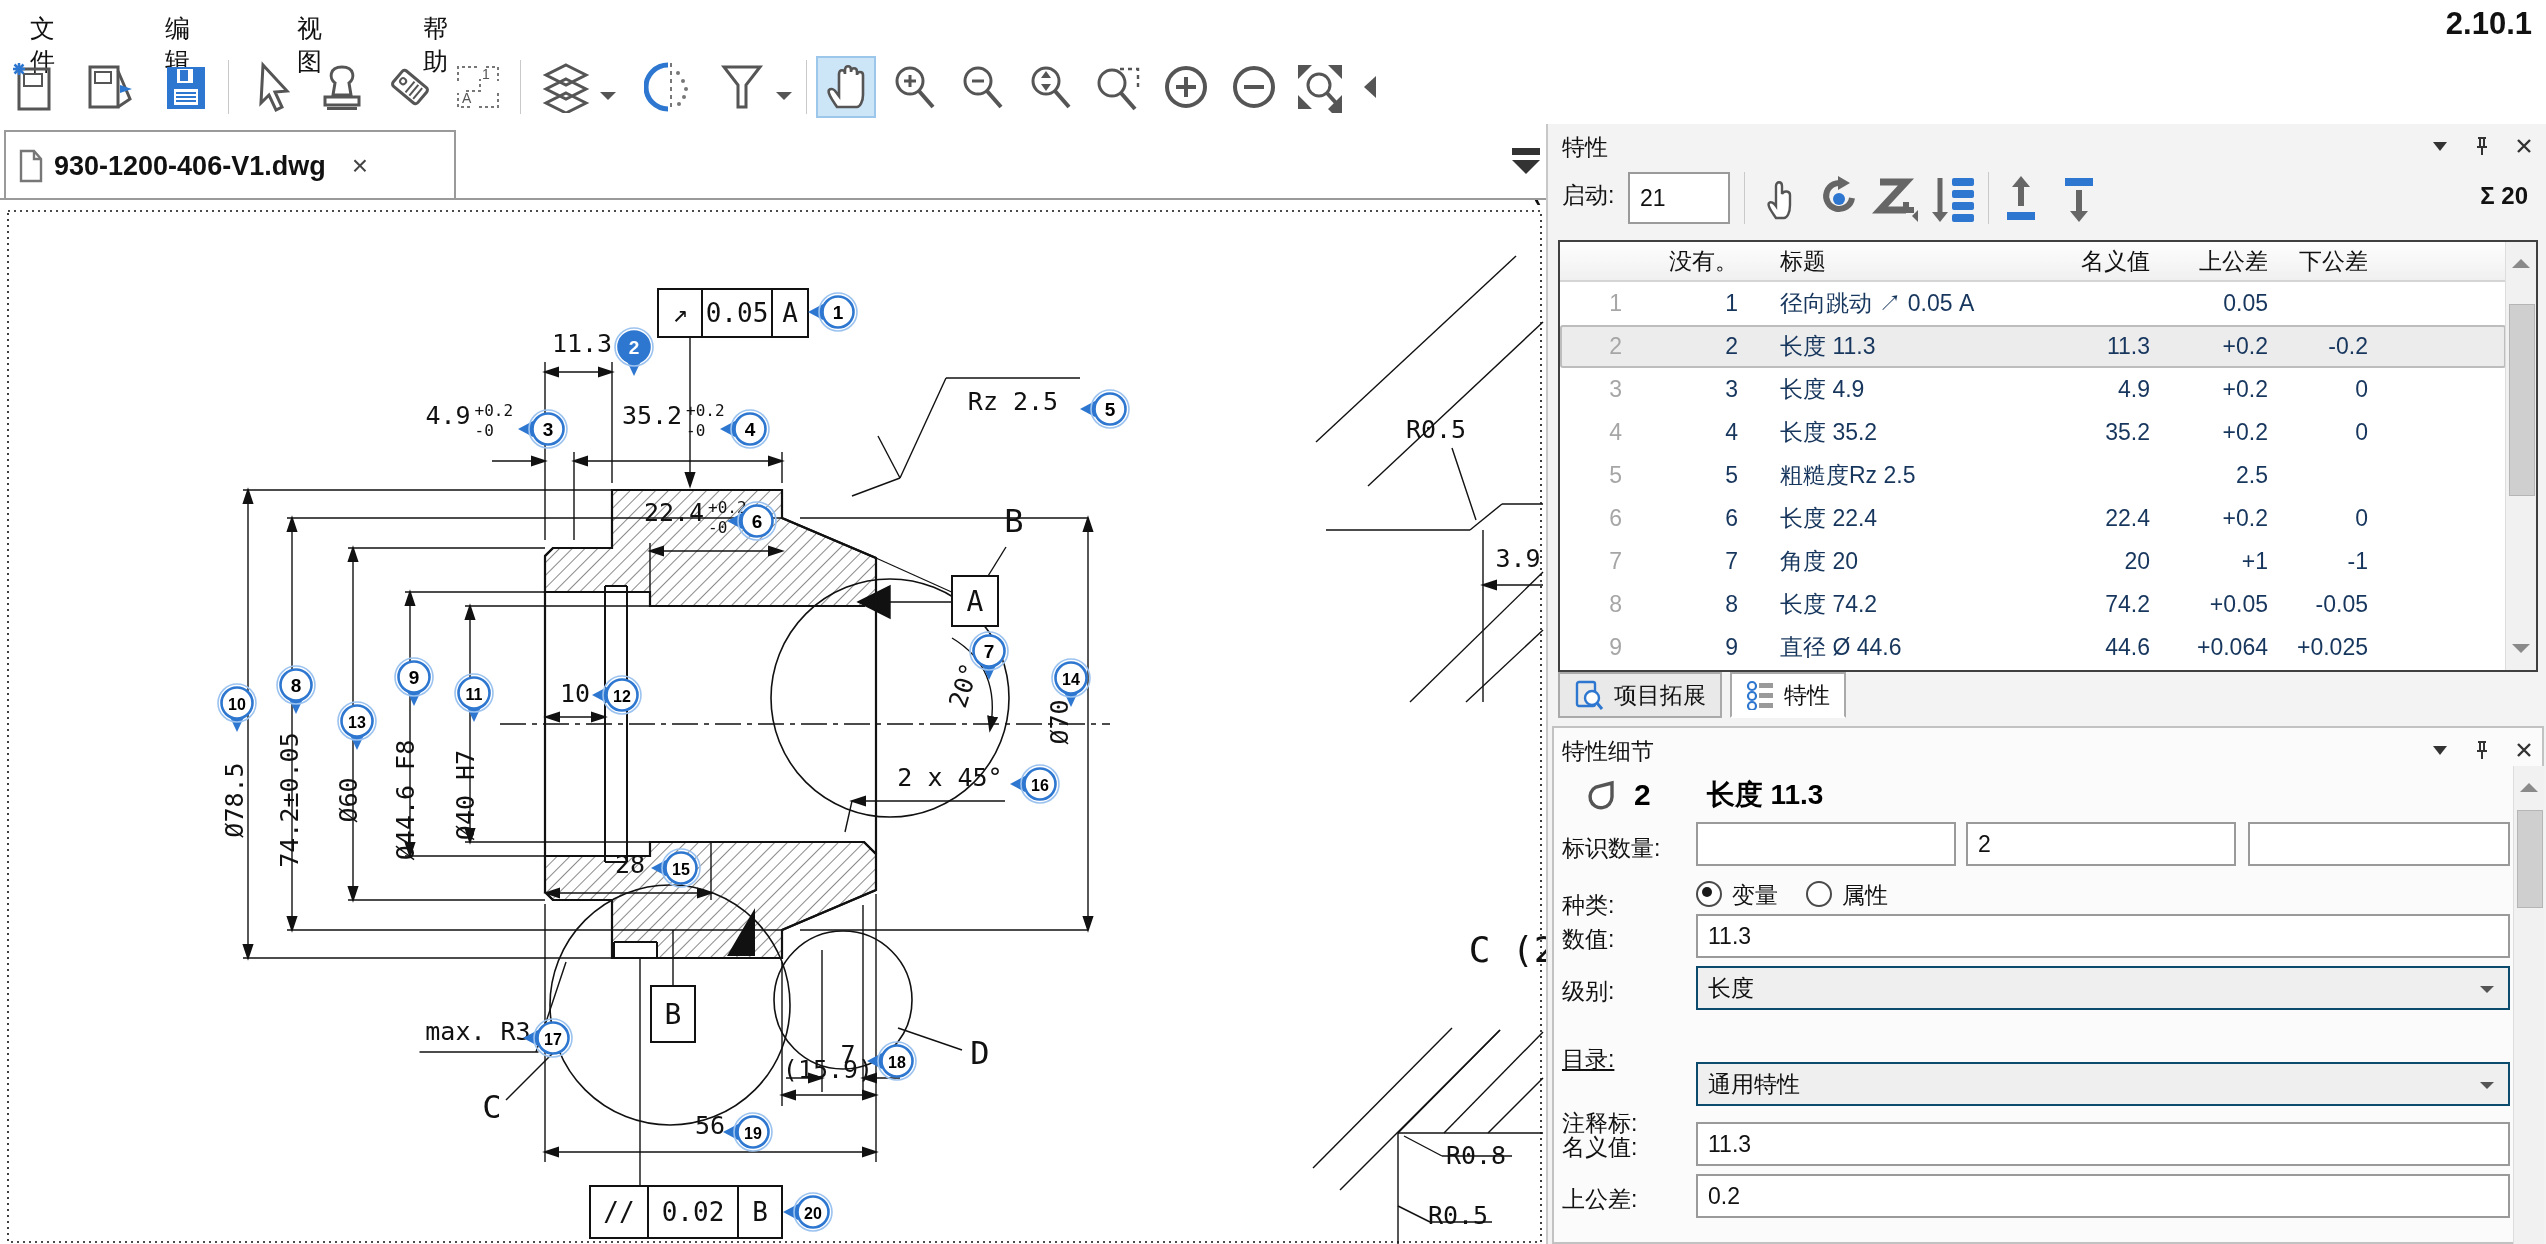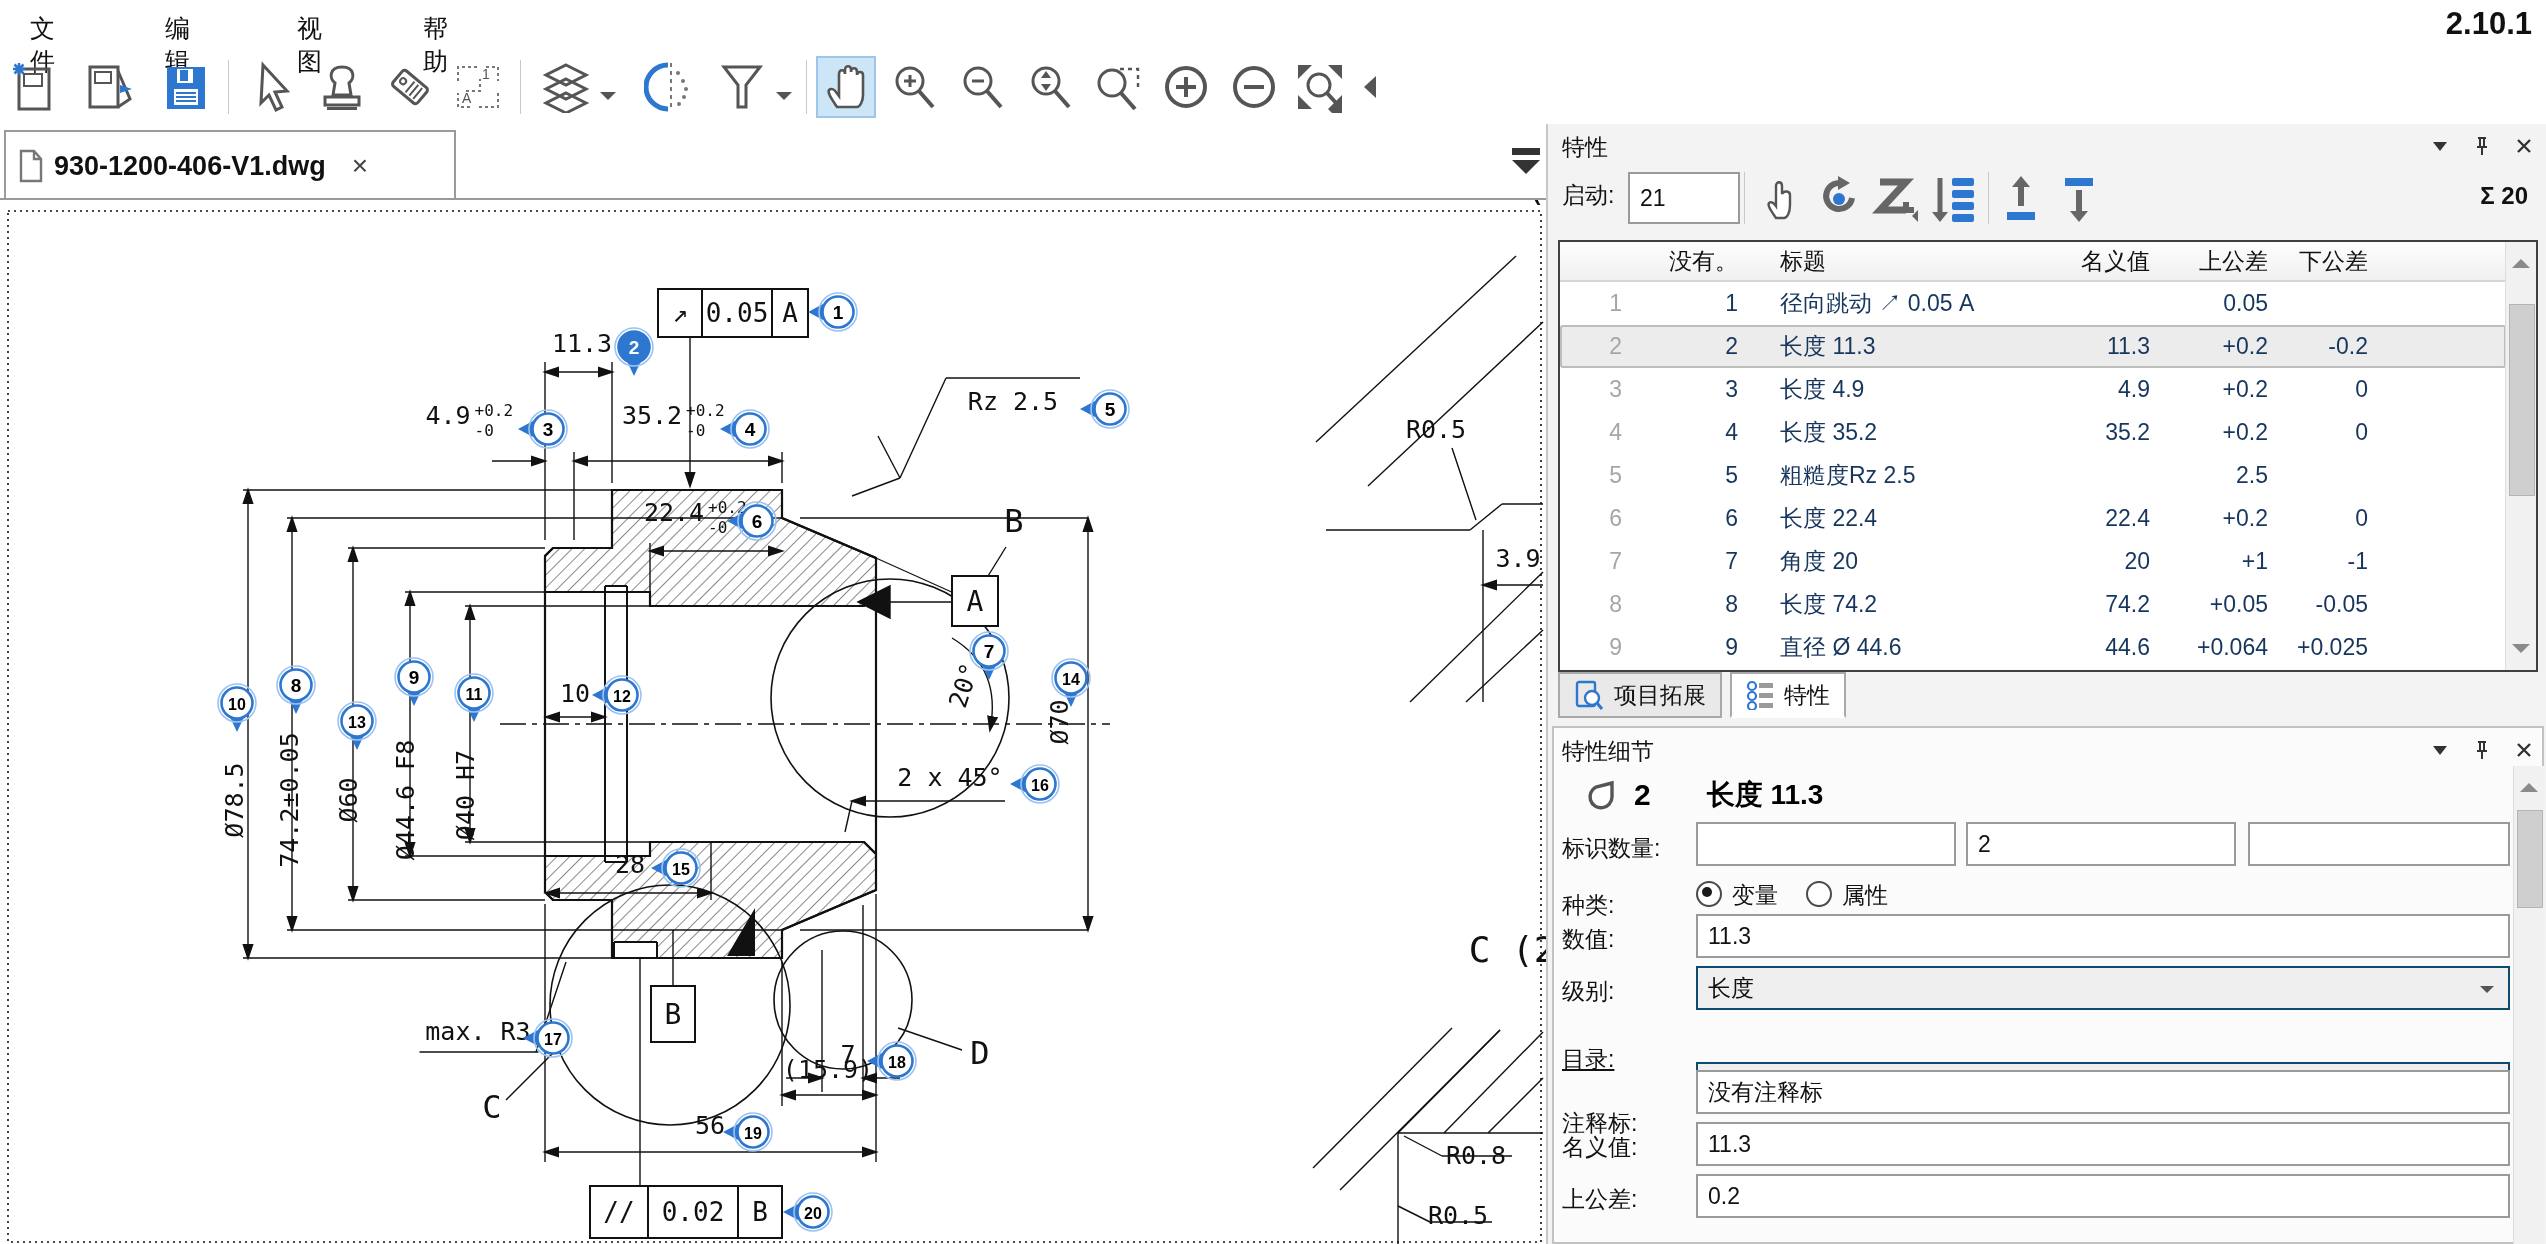--- a/index.html
+++ b/index.html
@@ -548,21 +548,21 @@
           <path d="M1 2 h14 l-7 9 z" fill="#333"></path>
         </svg>
       <svg width="16" height="20">
           <path d="M4 2 h8 M6 2 v9 h4 v-9 M3 11 h10 M8 11 v8" stroke="#333" stroke-width="2" fill="none"></path>
         </svg>
       <svg width="16" height="16">
           <path d="M2 2 L14 14 M14 2 L2 14" stroke="#333" stroke-width="2.4"></path>
         </svg>
     </div>
     <div class="abs" style="left:14px;top:56px;font-size:23px;color:#111">启动:</div>
-    <div class="abs input" style="left:80px;top:48px;width:112px;height:52px">
+    <div class="abs input" style="left:80px;top:48px;width:102px;height:52px">
         <span>21</span>
       </div>
     <div class="abs" style="left:196px;top:48px;width:1px;height:52px;background:#c9c9c9"></div>
     <div class="abs" style="left:208px;top:48px;display:flex;gap:8px">
       <svg width="50" height="52">
           <path d="M20 46 c-4-6 -9-12 -7-15 c2-2 5 0 7 3 v-20 c0-5 6-5 6 0 v8 c2-4 8-3 8 1 v10 c0 8 -3 13 -6 13 z" fill="#fff" stroke="#555" stroke-width="2.4"></path>
         </svg>
       <svg width="50" height="52">
           <path d="M38 26 a13 13 0 1 1 -8 -14" fill="none" stroke="#666" stroke-width="6"></path>
           <path d="M24 4 l12 7 -12 7 z" fill="#666"></path>
@@ -748,21 +748,20 @@
         <div class="input abs" style="left: 700px; top: 698px; width: 262px; height: 44px;"></div>
         <div class="f-label" style="top: 766px;">种类:</div>
         <div class="abs" style="left: 148px; top: 756px;"><span class="radio on"></span><span class="rlab">变量</span><span class="radio"></span><span class="rlab">属性</span></div>
         <div class="f-label" style="top: 800px;">数值:</div>
         <div class="input abs" style="left: 148px; top: 790px; width: 814px; height: 44px;">11.3</div>
         <div class="f-label" style="top: 852px;">级别:</div>
         <div class="select abs" style="left: 148px; top: 842px; width: 814px; height: 44px;">长度</div>
         <div class="f-label" style="top: 920px; text-decoration: underline;">目录:</div>
         <div class="select abs" style="left: 148px; top: 894px; width: 814px; height: 44px;">通用特性</div>
         <div class="f-label" style="top: 984px; text-align: right;">注释标:</div>
-        <div class="input abs" style="left: 148px; top: 946px; width: 814px; height: 44px;">没有注释标</div>
         <div class="f-label" style="top: 1008px;">名义值:</div>
         <div class="input abs" style="left: 148px; top: 998px; width: 814px; height: 44px;">11.3</div>
         <div class="f-label" style="top: 1060px;">上公差:</div>
         <div class="input abs" style="left: 148px; top: 1050px; width: 814px; height: 44px;">0.2</div>
       </div>
     <div class="vscroll" style="right:4px;top:642px;height:478px">
       <div class="sc-btn" style="top:8px;border-bottom-color:#8a8a8a"></div>
       <div class="sc-thumb" style="top:44px;height:96px"></div>
     </div>
   </div>

